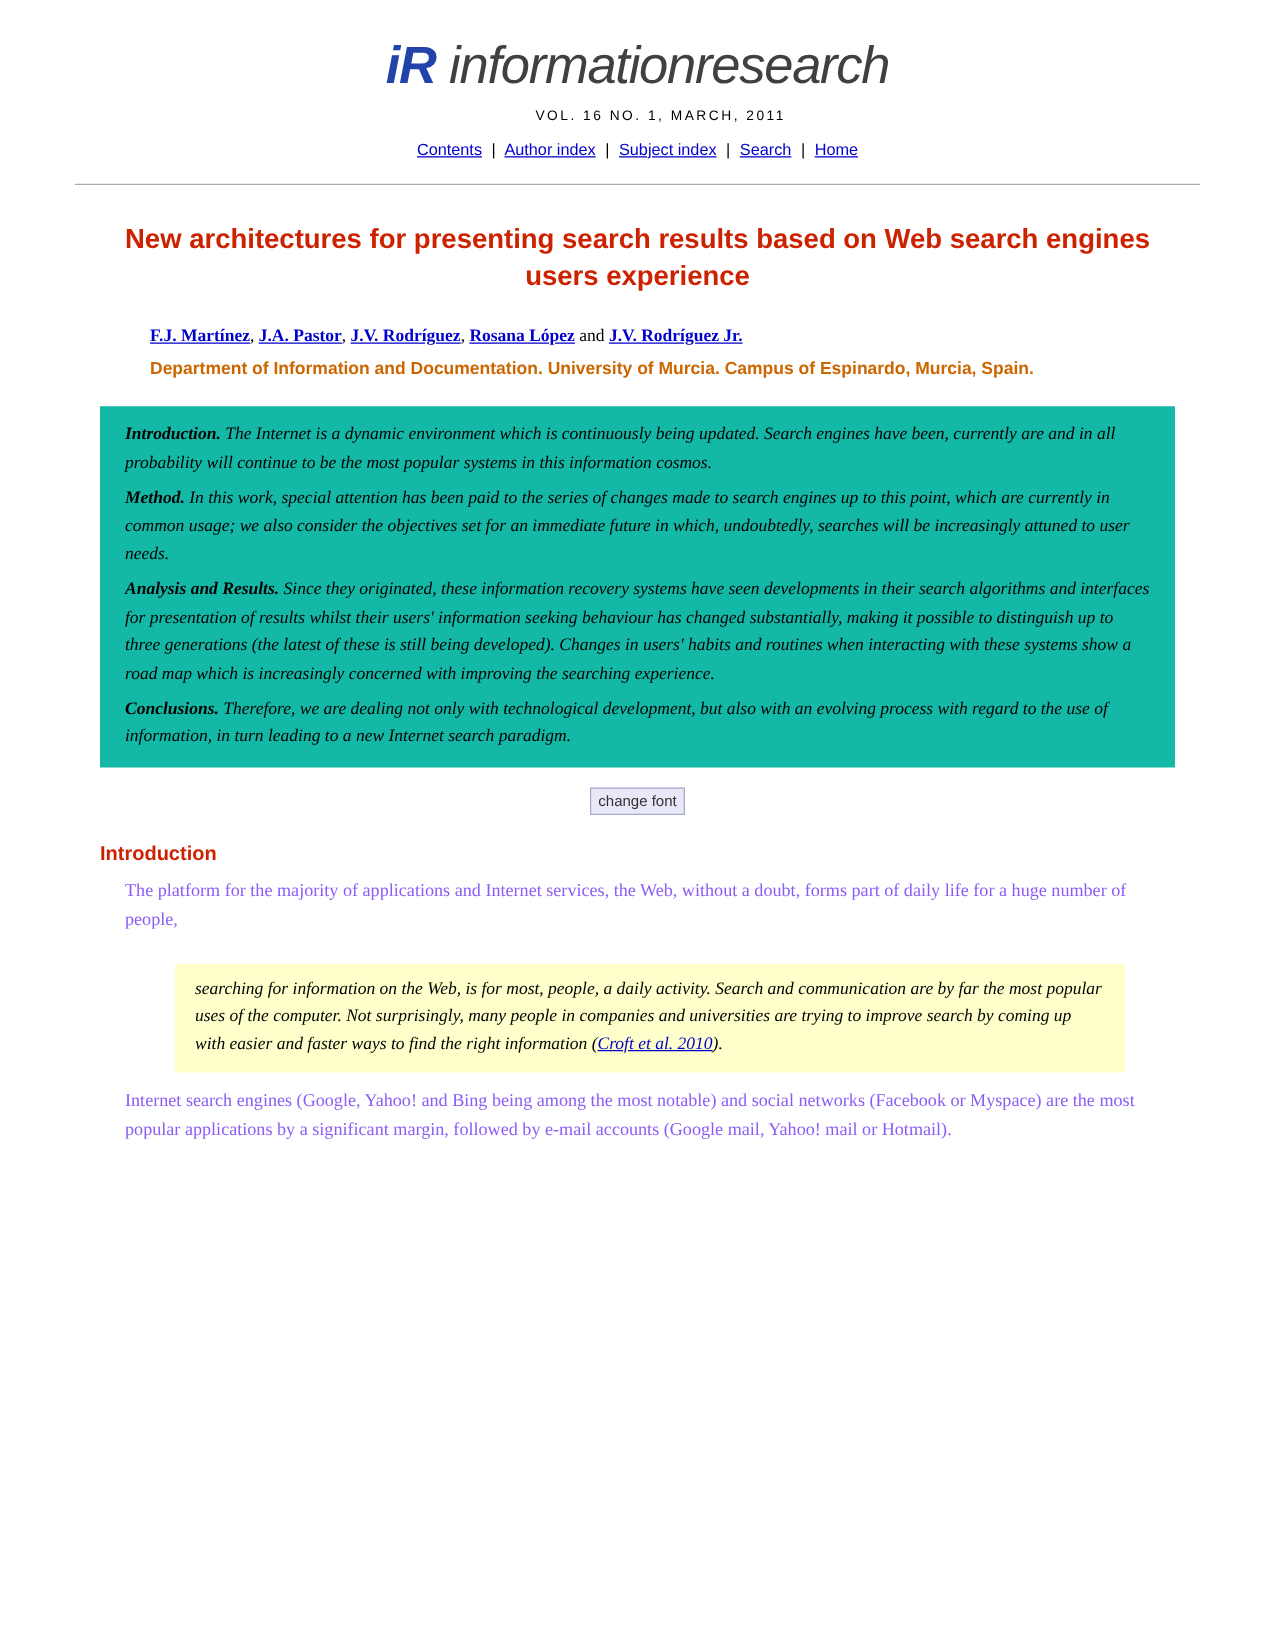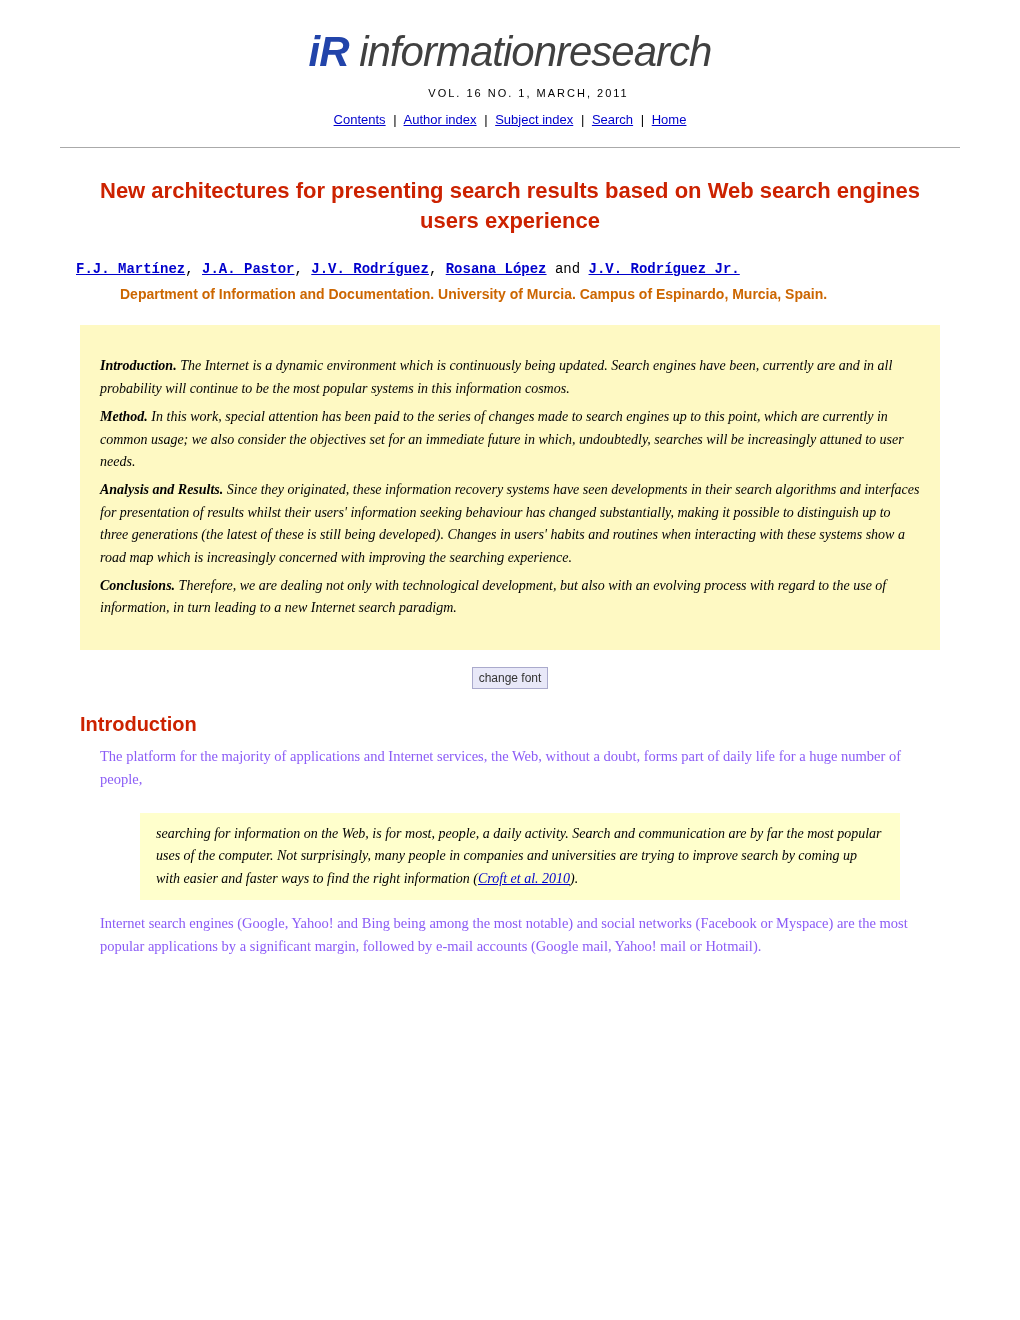--- a/index.html
+++ b/index.html
@@ -63,47 +63,47 @@
     .article-title {
       font-size: 22px;
       font-weight: bold;
       color: #cc2200;
       font-family: Arial, sans-serif;
       line-height: 1.35;
       margin-bottom: 14px;
     }
     .authors {
       font-size: 14px;
-      font-family: Liberation Mono, monospace;
+      font-family: Liberation Serif, serif;
       color: #000;
       margin-bottom: 4px;
       text-align: left;
-      padding-left: 76px;
+      padding-left: 120px;
     }
     .authors a {
       color: #0000cc;
       text-decoration: underline;
       font-weight: bold;
     }
     .affiliation {
       font-size: 14px;
       font-family: Arial, sans-serif;
       color: #cc6600;
       font-weight: bold;
       padding-left: 120px;
       margin-bottom: 10px;
       text-align: left;
       line-height: 1.5;
     }
     
     .abstract-box {
-      background: #fef9c3;
+      background: #14b8a6;
       border: none;
       margin: 20px 80px 16px 80px;
-      padding: 30px 20px;
+      padding: 12px 20px;
       font-style: italic;
       font-size: 14px;
       line-height: 1.6;
       font-family: Times New Roman, Times, serif;
     }
     .abstract-box .abs-label {
       font-weight: bold;
       font-style: italic;
     }
     
@@ -116,21 +116,21 @@
       font-family: Arial, sans-serif;
       background: #e8e8f8;
       border: 1px solid #aaaacc;
       padding: 3px 6px;
       cursor: pointer;
       color: #333;
     }
     
     .section-title {
       color: #cc2200;
-      font-size: 20px;
+      font-size: 16px;
       font-weight: bold;
       font-family: Arial, sans-serif;
       padding: 10px 0 6px 80px;
     }
     .body-text {
       font-size: 14.5px;
       font-family: Times New Roman, Times, serif;
       line-height: 1.6;
       padding: 0 100px 12px 100px;
       color: #8b5cf6;

